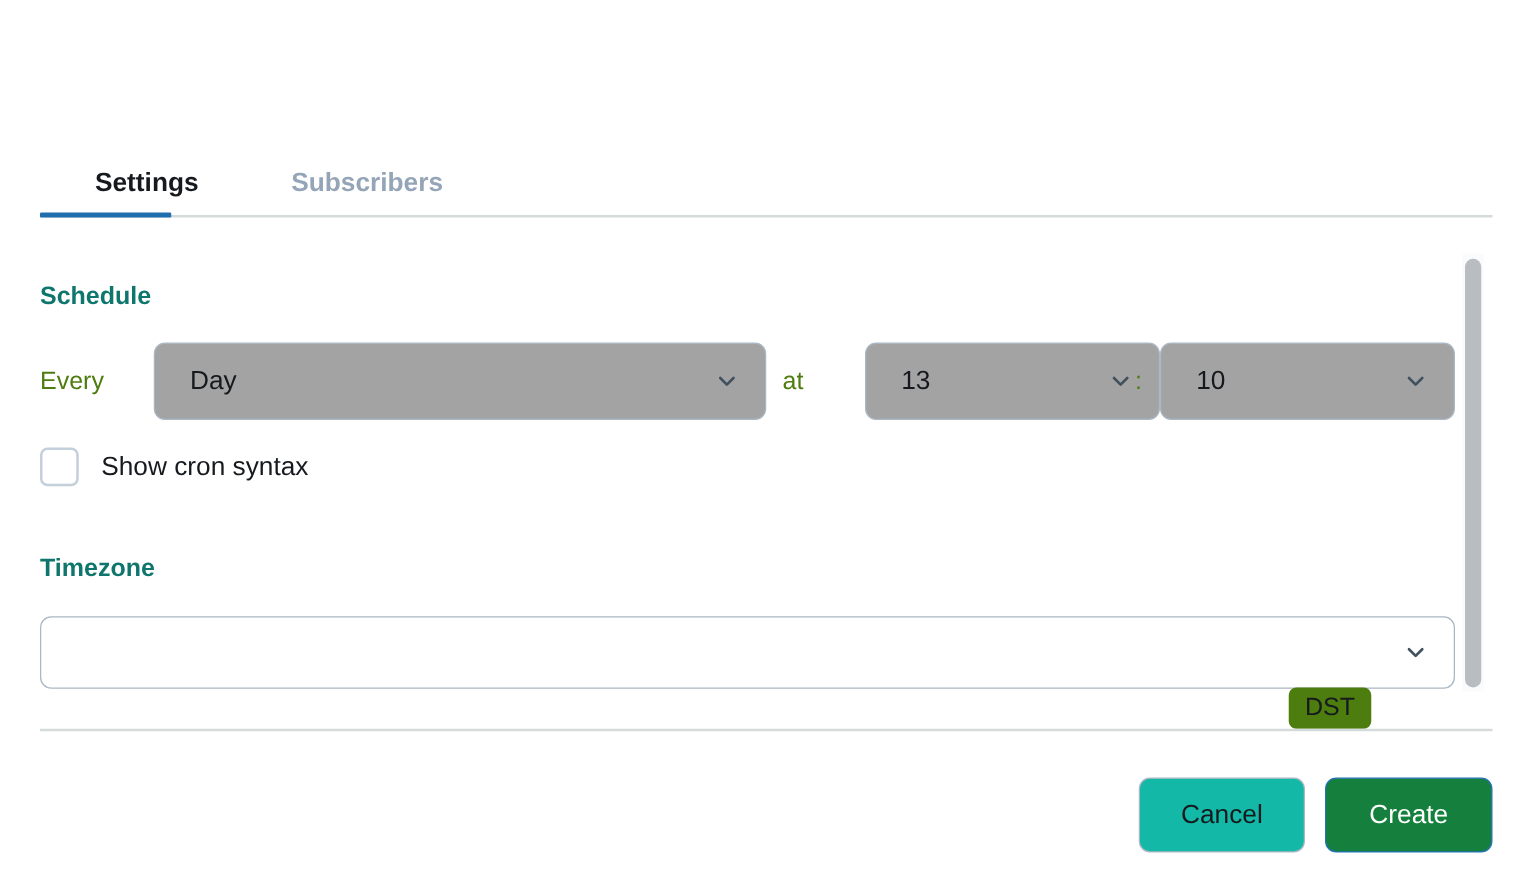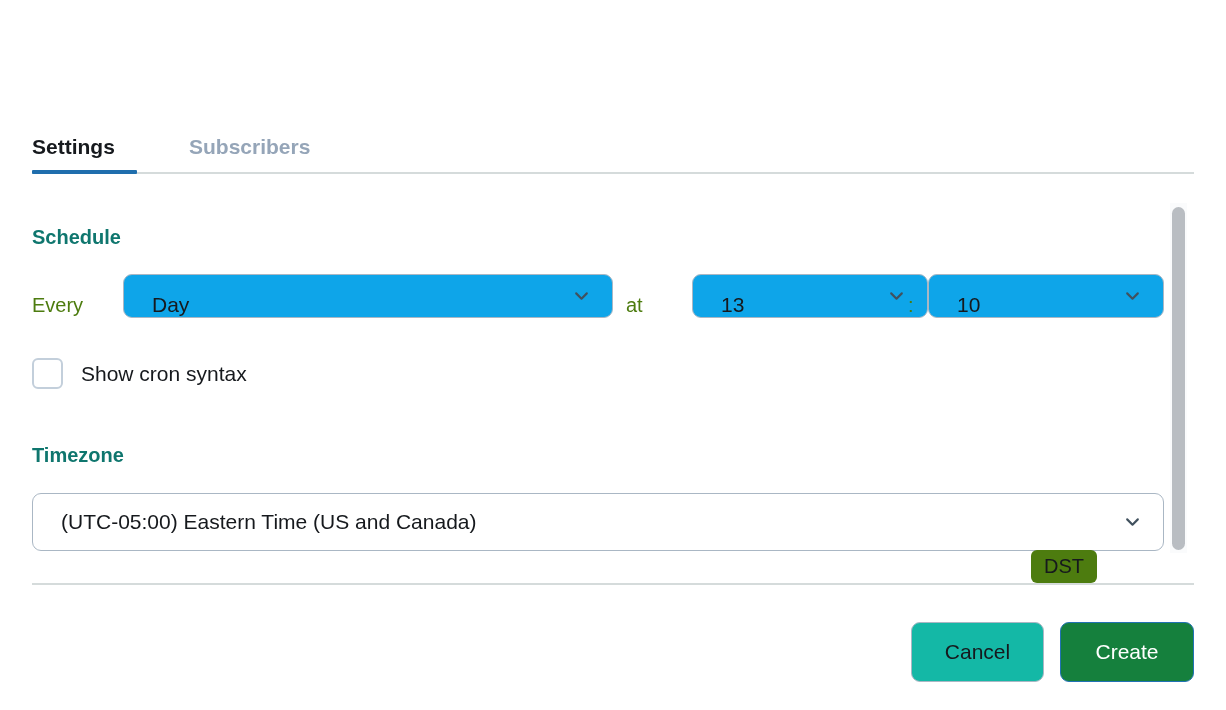--- a/index.html
+++ b/index.html
@@ -50,20 +50,21 @@
     position: absolute;
     top: 0;
     height: 50px;
     font-size: 21px;
     line-height: 34px;
     padding: 0;
     background: none;
     border: none;
     cursor: pointer;
     font-family: "Liberation Sans", sans-serif;
+    margin-left: 44px;
   }
   .tab-settings {
     left: 0;
     font-weight: bold;
     color: #16191d;
   }
   .tab-subscribers {
     left: 157px;
     font-weight: bold;
     color: #95a5b8;
@@ -110,22 +111,22 @@
     color: #4d7c0f;
     line-height: 62px;
   }
   .text-every { left: 32px; top: 0; }
   .text-at { left: 626px; top: 0; }
   .text-colon { left: 908px; top: 0; }
 
   .select {
     position: absolute;
     top: 0;
-    height: 44px;
-    background: #0ea5e9;
+    height: 62px;
+    background: #a3a3a3;
     border: 1px solid #aab7c4;
     border-radius: 9px;
     cursor: pointer;
   }
   .select-value {
     position: absolute;
     left: 28px;
     top: 0;
     line-height: 60px;
     font-size: 21px;
@@ -328,21 +329,20 @@
     </div>
 
     <div class="cron-row">
       <div class="checkbox"></div>
       <span class="cron-label">Show cron syntax</span>
     </div>
 
     <div class="section-label label-timezone">Timezone</div>
 
     <div class="timezone-field">
-      <span class="tz-value">(UTC-05:00) Eastern Time (US and Canada)</span>
       <span class="dst-badge">DST</span>
       <span class="tz-chev">
         <svg viewBox="0 0 16 16" fill="none" xmlns="http://www.w3.org/2000/svg">
           <path d="M3 6 L8 11 L13 6" stroke="#41515e" stroke-width="2" stroke-linecap="round" stroke-linejoin="round"></path>
         </svg>
       </span>
     </div>
 
   </div>
 

